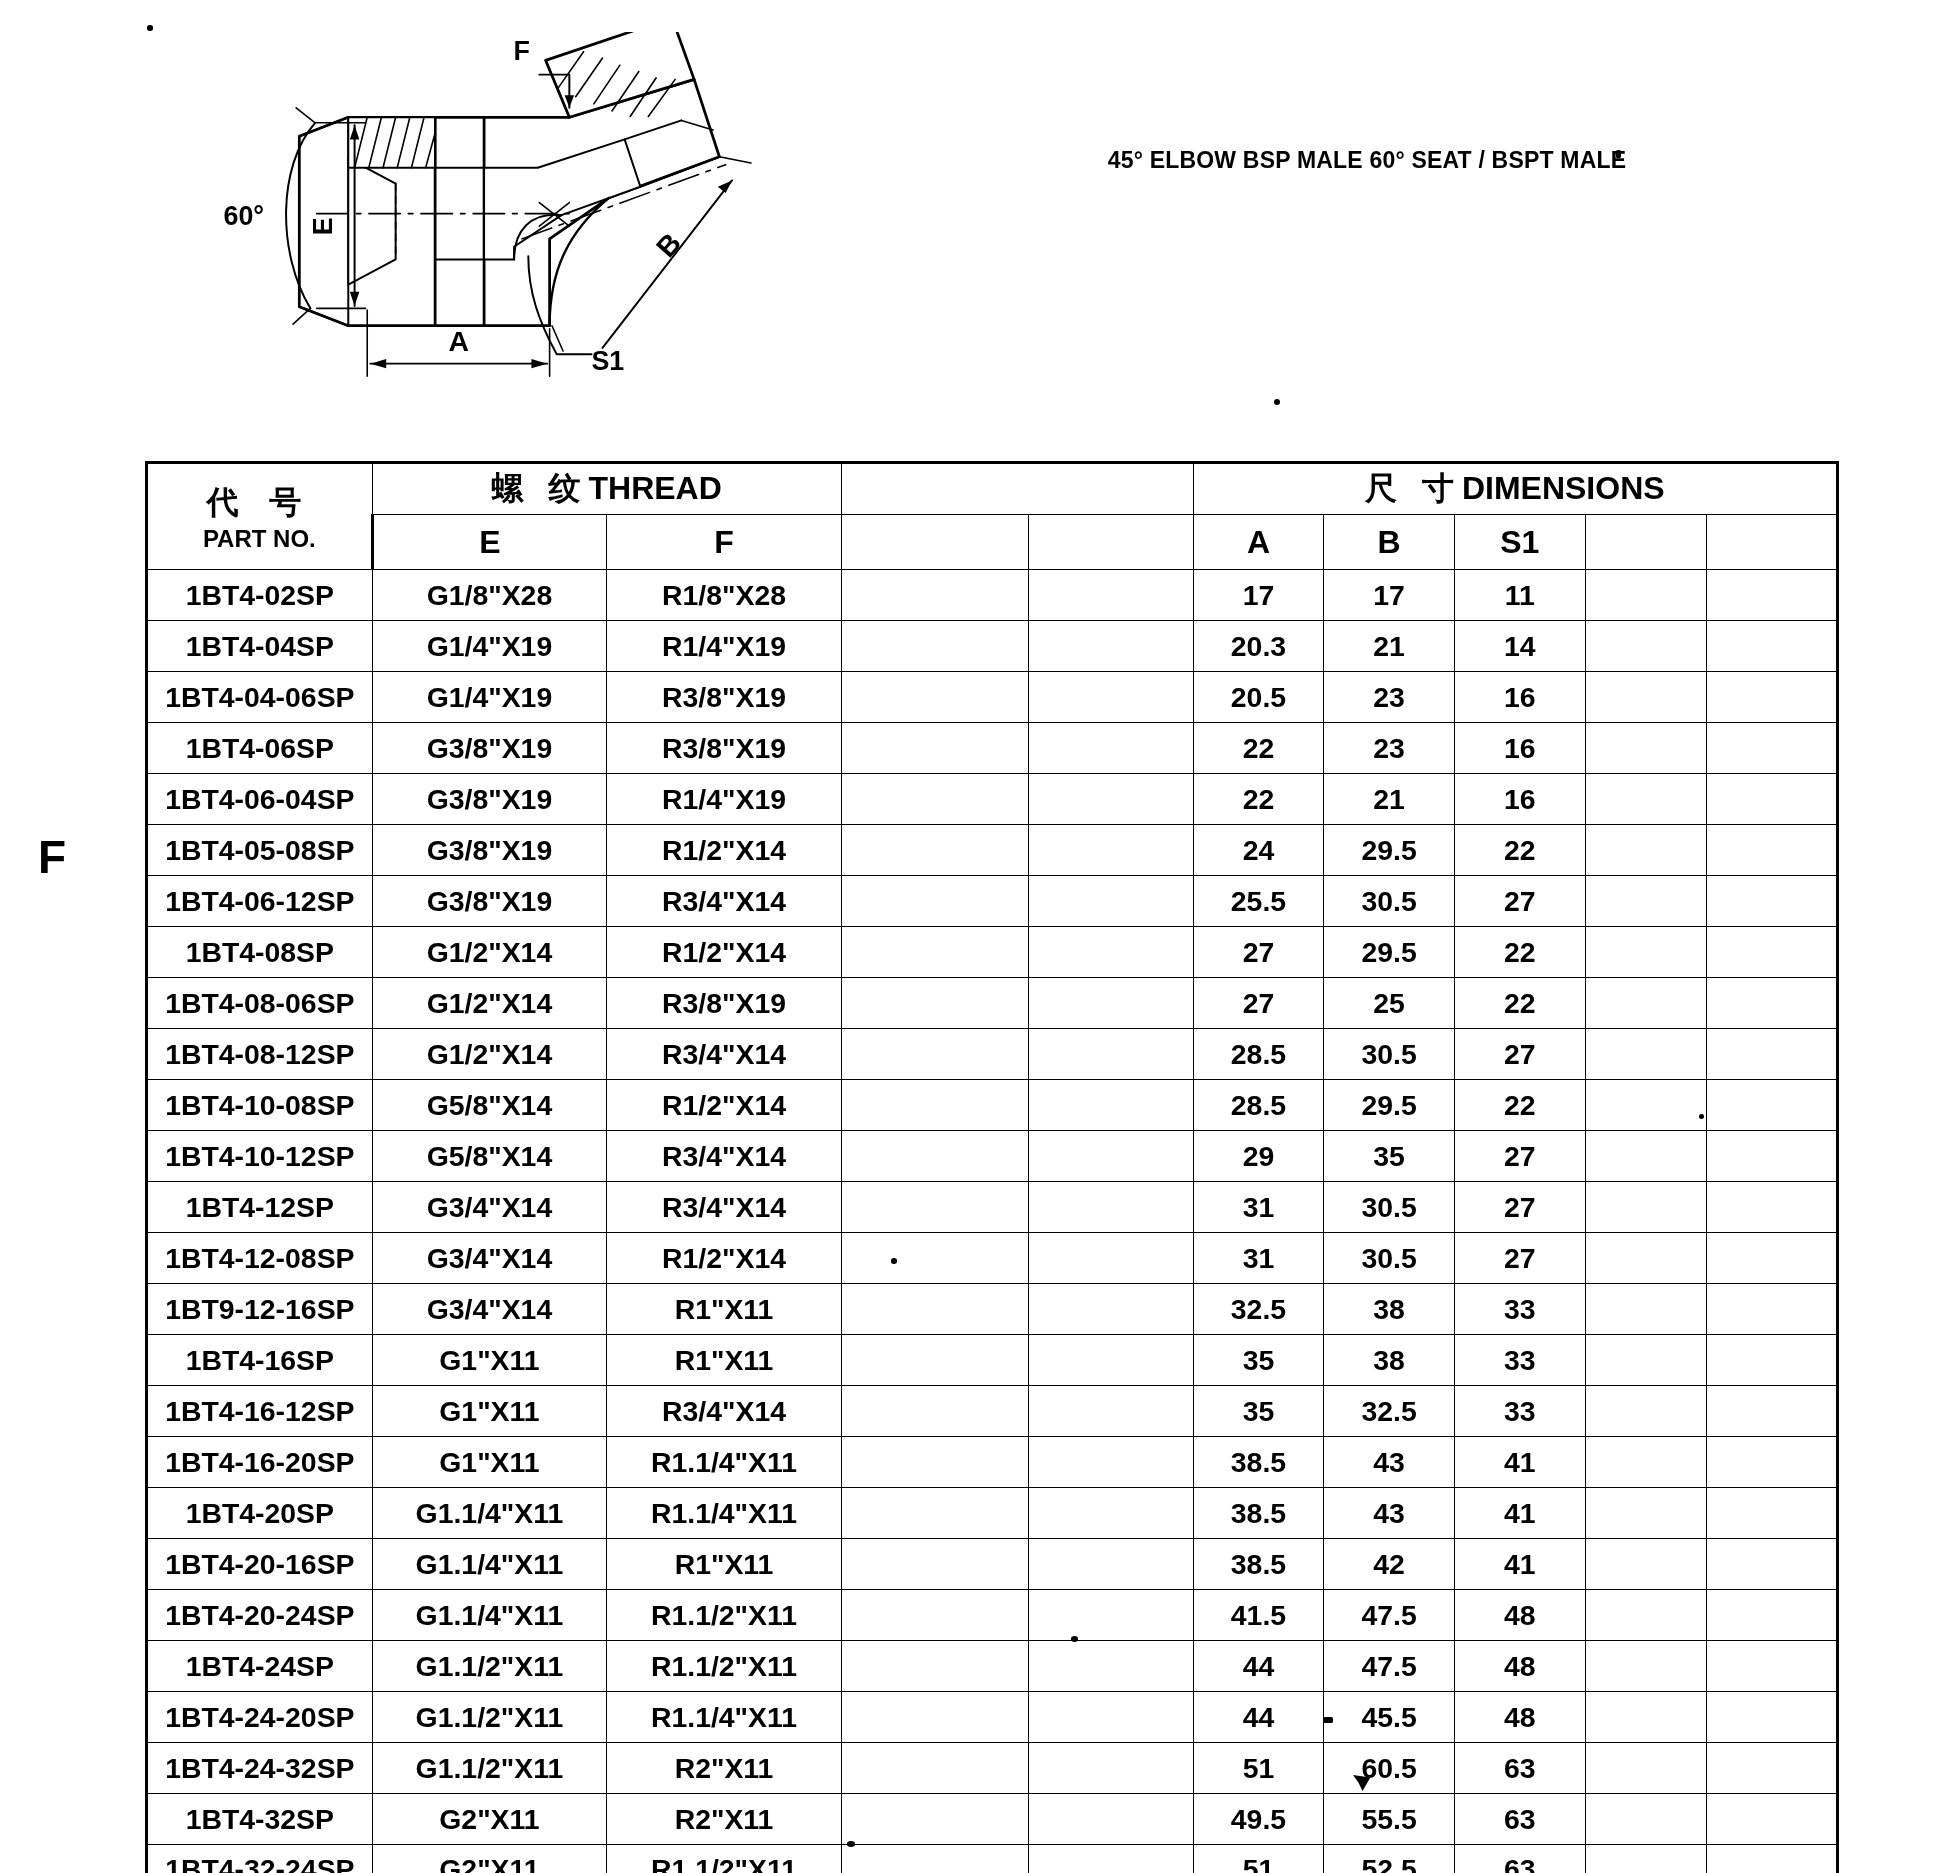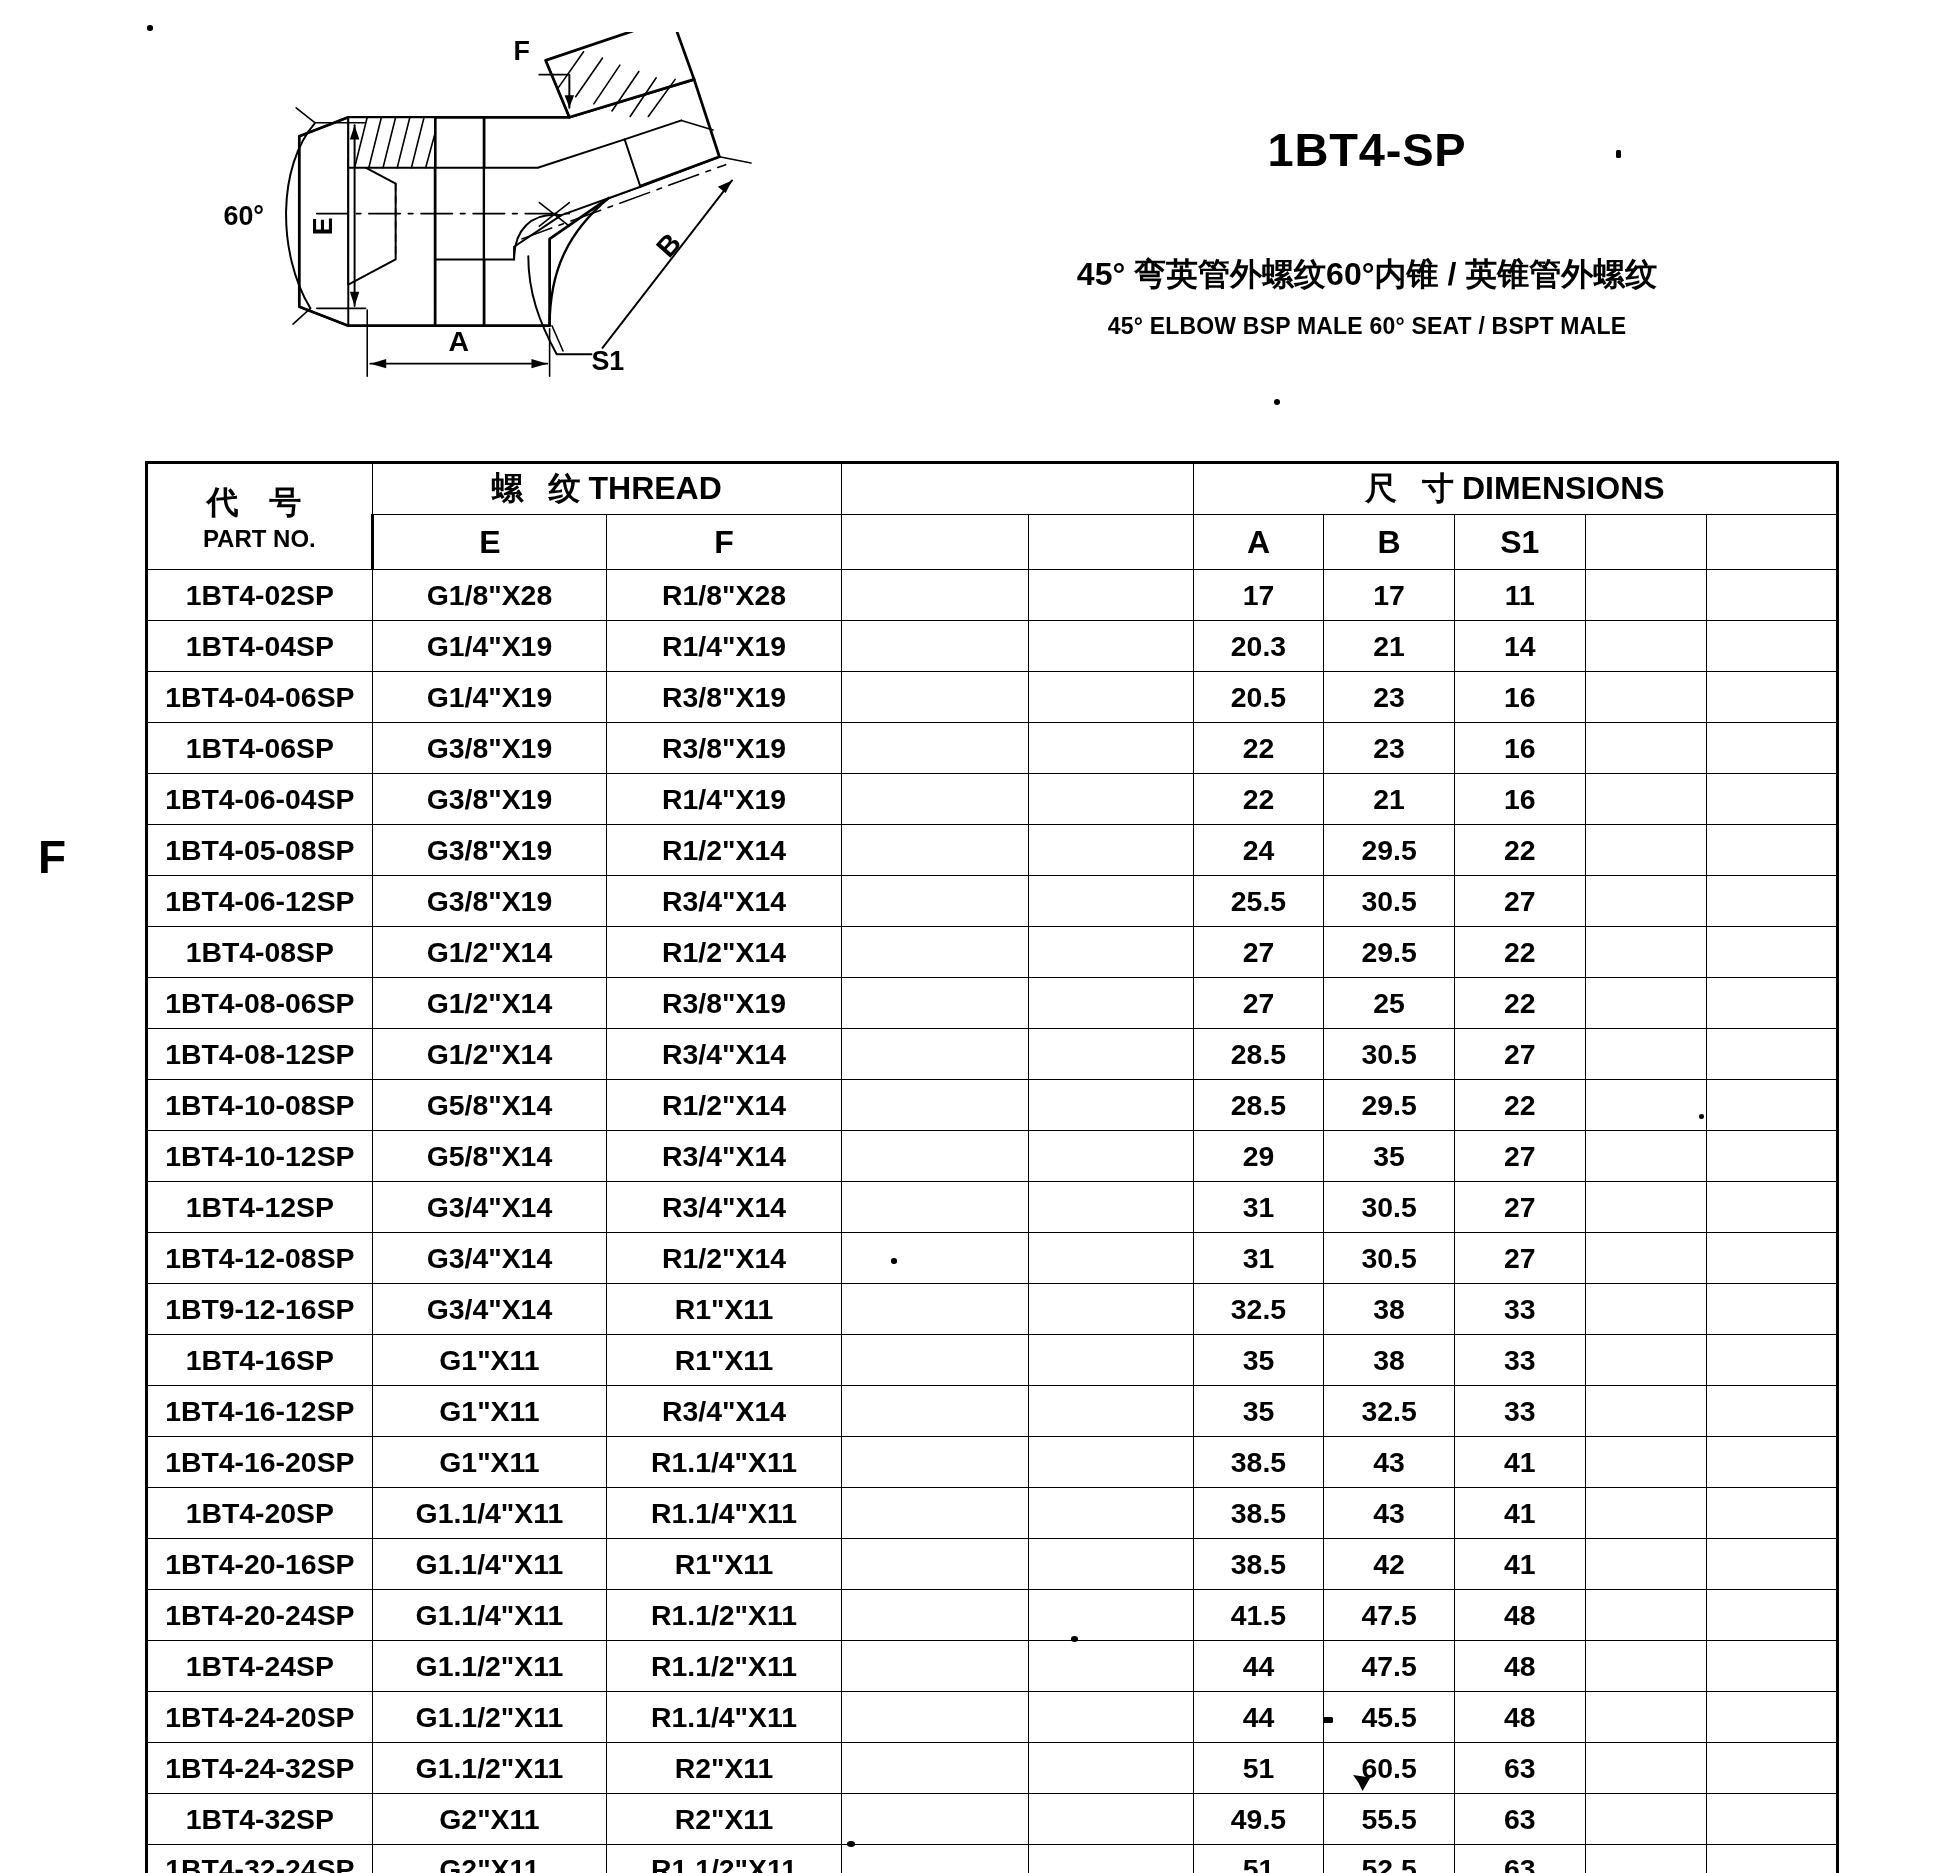--- a/index.html
+++ b/index.html
@@ -220,22 +220,20 @@
     <text x="32" y="245" font-family="Liberation Sans, sans-serif" font-size="34" font-weight="bold">60°</text>
     <text x="170" y="246" font-family="Liberation Sans, sans-serif" font-size="34" font-weight="bold" transform="rotate(-90 170 246)" text-anchor="middle">E</text>
     <text x="330" y="404" font-family="Liberation Sans, sans-serif" font-size="36" font-weight="bold" text-anchor="middle">A</text>
     <text x="605" y="278" font-family="Liberation Sans, sans-serif" font-size="36" font-weight="bold" transform="rotate(-48 605 278)" text-anchor="middle">B</text>
     <text x="498" y="428" font-family="Liberation Sans, sans-serif" font-size="34" font-weight="bold">S1</text>
     <text x="420" y="36" font-family="Liberation Sans, sans-serif" font-size="34" font-weight="bold" text-anchor="end">F</text>
   </svg>
 </div>
 
 <div id="title-block">
-  <div id="product-code">1BT4-SP</div>
-  <div id="desc-cn">45° 弯英管外螺纹60°内锥 / 英锥管外螺纹</div>
   <div id="desc-en">45° ELBOW BSP MALE 60° SEAT / BSPT MALE</div>
 </div>
 
 <div id="spec-table-wrap">
   <table id="spec-table">
     <colgroup>
       <col class="c-partno">
         <col class="c-e">
         <col class="c-f">
       <col class="c-x1">

